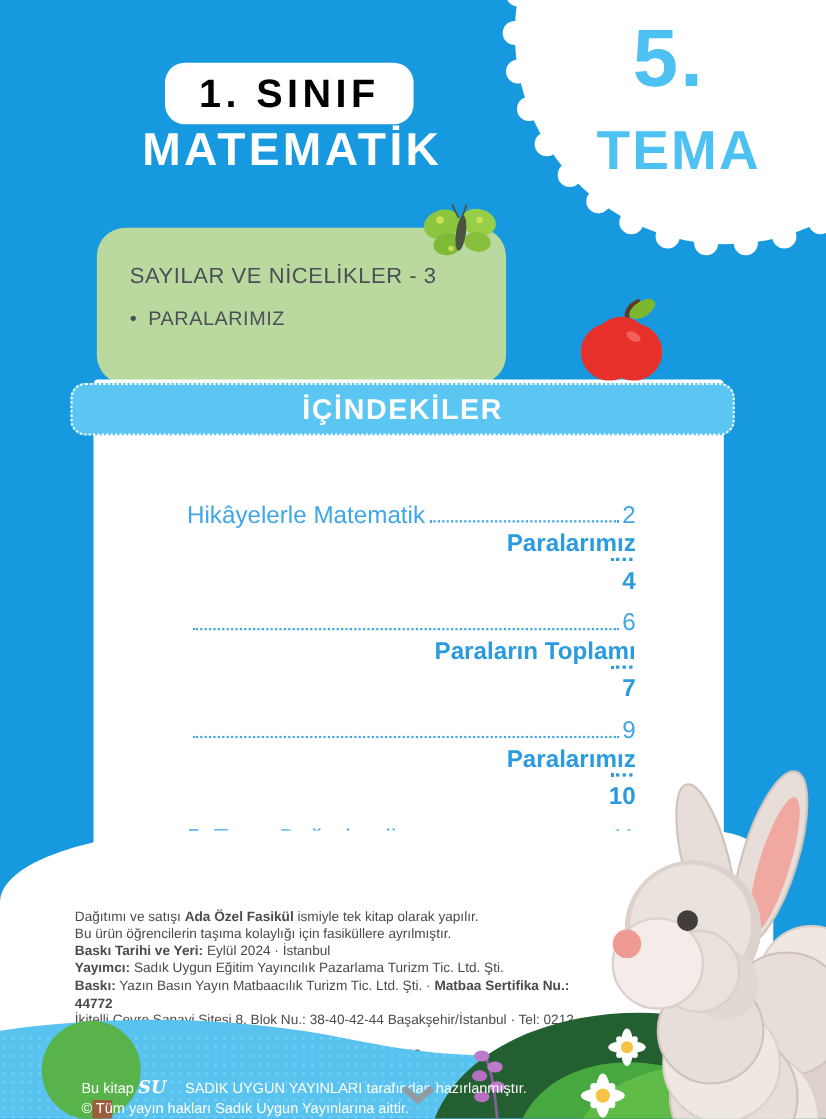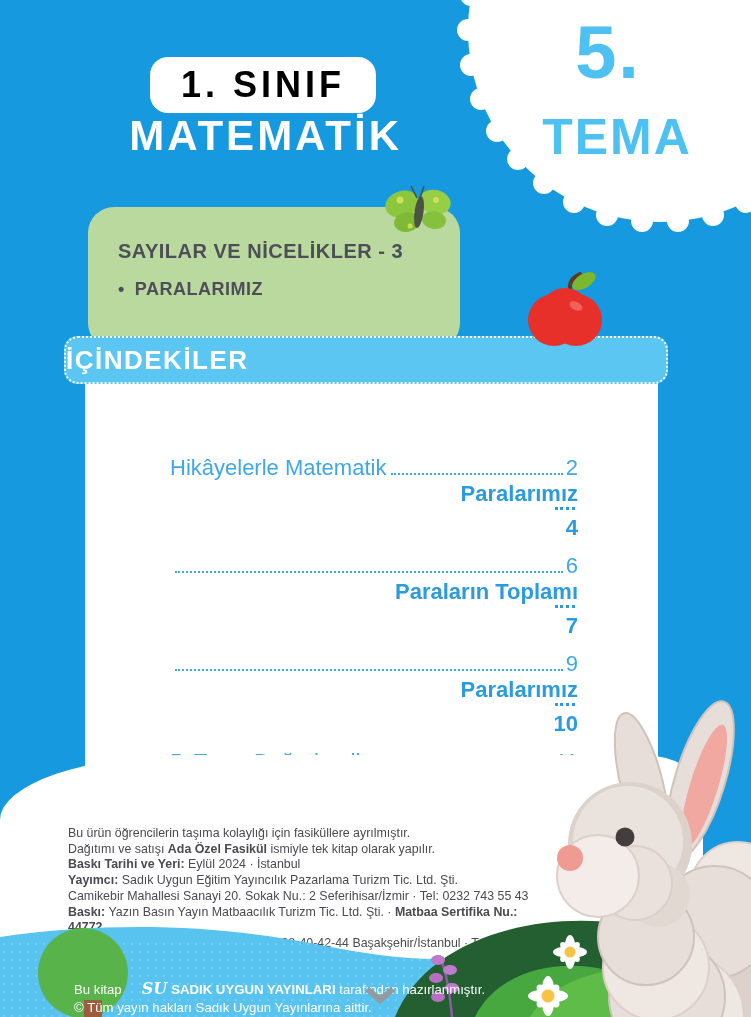--- a/index.html
+++ b/index.html
@@ -18,30 +18,30 @@
   
   .grade-badge{position:absolute;left:150px;top:57px;width:226px;height:56px;background:#fff;
     border-radius:18px;display:flex;align-items:center;justify-content:center;z-index:2;}
   .grade-badge span{font-size:36px;font-weight:bold;color:#000000;letter-spacing:4px;}
   .subject-title{position:absolute;left:122px;top:112px;width:280px;text-align:right;
     font-size:42px;font-weight:bold;color:#fff;letter-spacing:3px;z-index:2;}
 
   
   .unit-box{position:absolute;left:88px;top:207px;width:372px;height:142px;background:#B9D99E;
     border-radius:26px;z-index:2;}
-  .unit-title{position:absolute;left:30px;top:33px;font-size:20px;font-weight:bold;color:#4D4E57;letter-spacing:.5px;}
-  .unit-topic{position:absolute;left:30px;top:72px;font-size:18px;font-weight:bold;color:#4D4E57;letter-spacing:.5px;}
+  .unit-title{position:absolute;left:30px;top:33px;font-size:20px;font-weight:normal;color:#4D4E57;letter-spacing:.5px;}
+  .unit-topic{position:absolute;left:30px;top:72px;font-size:18px;font-weight:normal;color:#4D4E57;letter-spacing:.5px;}
   .unit-topic .bullet{margin-right:10px;}
   .butterfly{position:absolute;left:380px;top:178px;z-index:3;}
 
   
   .toc-card{position:absolute;left:85px;top:345px;width:573px;height:515px;background:#fff;
     border-radius:4px;z-index:2;}
-  .toc-banner{position:absolute;left:64px;top:336px;width:600px;height:44px;background:#5BC6F2;
-    border:2px dotted #fff;border-radius:14px;display:flex;align-items:center;z-index:3;}
+  .toc-banner{position:absolute;left:64px;top:348px;width:600px;height:44px;background:#5BC6F2;
+    border:2px dotted #fff;border-radius:14px;display:flex;align-items:center;justify-content:center;z-index:3;}
   .toc-banner span{font-size:26px;font-weight:bold;color:#fff;letter-spacing:1.5px;}
   .apple{position:absolute;left:524px;top:268px;z-index:4;}
 
   .toc-list{position:absolute;left:170px;top:432px;width:408px;z-index:3;}
   .toc-row{display:flex;align-items:flex-end;height:49px;font-size:22px;color:#3FA7E6;}
   .toc-row.bold{color:#2B9BDF;font-weight:bold;flex-direction:column;}
   .toc-label{white-space:nowrap;}
   .toc-dots{flex:1;border-bottom:2px dotted currentColor;margin:0 3px 6px 5px;min-width:20px;}
   .toc-row.bold .toc-dots{border-bottom-width:3px;margin-bottom:5px;}
 
@@ -57,22 +57,22 @@
   .footer-wave{position:absolute;left:0;top:917px;z-index:5;}
   .footer-dots{position:absolute;left:0;top:940px;width:751px;height:77px;z-index:6;pointer-events:none;
     background-image:radial-gradient(circle,rgba(255,255,255,.16) 1.2px,transparent 1.5px);background-size:8px 8px;}
   .tree-foliage{position:absolute;left:38px;top:928px;width:90px;height:90px;border-radius:50%;background:#58B34A;z-index:7;}
   .tree-trunk{position:absolute;left:84px;top:1000px;width:18px;height:17px;background:#9C5C3E;z-index:7;}
   .hills{position:absolute;left:380px;top:900px;z-index:7;}
   .rabbit{position:absolute;left:530px;top:690px;z-index:9;}
 
   
   .footer-text{position:absolute;left:74px;top:980px;z-index:10;color:#fff;font-size:13.2px;line-height:18px;}
-  .footer-text .b{font-weight:bold;}
-  .su-logo{font-family:"DejaVu Serif",serif;font-style:italic;font-weight:bold;font-size:16px;margin:0 4px;padding-left:16px;}
+  .footer-text .b{font-weight:normal;margin-left:13px;}
+  .su-logo{font-family:"DejaVu Serif",serif;font-style:italic;font-weight:bold;font-size:16px;margin:0 4px;}
   .chevron{position:absolute;left:360px;top:983px;z-index:10;cursor:pointer;}
 </style>
 </head>
 <body>
 
 <div id="page">
 
   <div id="scallop-layer">
       <div class="scallop-bump" style="left: 734.582px; top: 190.871px;"></div>
       <div class="scallop-bump" style="left: 701.543px; top: 203.671px;"></div>
@@ -162,25 +162,24 @@
       </div>
       <div class="toc-row">
         <span class="toc-label">5.  Tema Değerlendirme</span>
         <span class="toc-dots"></span>
         <span class="toc-page">11</span>
       </div>
     </div>
 
   <div class="white-band"></div>
   <div class="colophon">
+      <div class="col-line"><span>Dağıtımı ve satışı </span><span class="b">Ada Özel Fasikül</span><span> ismiyle tek kitap olarak yapılır.</span></div>
       <div class="col-line"><span>Bu ürün öğrencilerin taşıma kolaylığı için fasiküllere ayrılmıştır.</span></div>
-      <div class="col-line"><span>Dağıtımı ve satışı </span><span class="b">Ada Özel Fasikül</span><span> ismiyle tek kitap olarak yapılır.</span></div>
       <div class="col-line"><span class="b">Baskı Tarihi ve Yeri:</span><span> Eylül 2024  ·  İstanbul</span></div>
       <div class="col-line"><span class="b">Yayımcı:</span><span> Sadık Uygun Eğitim Yayıncılık Pazarlama Turizm Tic. Ltd. Şti.</span></div>
-      <div class="col-line"><span>Camikebir Mahallesi Sanayi 20. Sokak Nu.: 2 Seferihisar/İzmir  ·  Tel: 0232 743 55 43</span></div>
       <div class="col-line"><span class="b">Baskı:</span><span> Yazın Basın Yayın Matbaacılık Turizm Tic. Ltd. Şti. ·  </span><span class="b">Matbaa Sertifika Nu.: 44772</span></div>
       <div class="col-line"><span>İkitelli Çevre Sanayi Sitesi 8. Blok Nu.: 38-40-42-44 Başakşehir/İstanbul  ·  Tel: 0212 565 01 22</span></div>
       <div class="col-line"><span class="b">ISBN: 978-625-6038-54-7  ·  Yayıncı Sertifika Nu.: 46246</span></div>
       <div class="col-line center"><span class="b">Türk Patent Nu.: 2022 001307</span></div>
     </div>
 
   <svg class="footer-wave" width="751" height="100" viewBox="0 0 751 100">
     <path d="M0,20 C110,4 220,8 315,27 C395,43 445,48 535,33 C605,21 660,15 751,25 L751,100 L0,100 Z" fill="#58C3EF"></path>
   </svg>
   <div class="footer-dots"></div>

